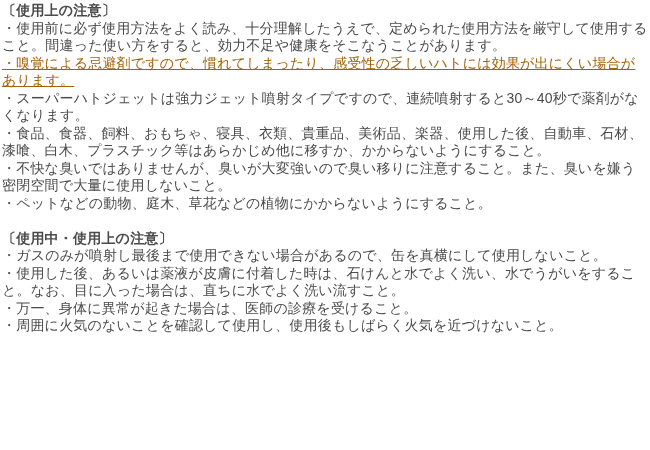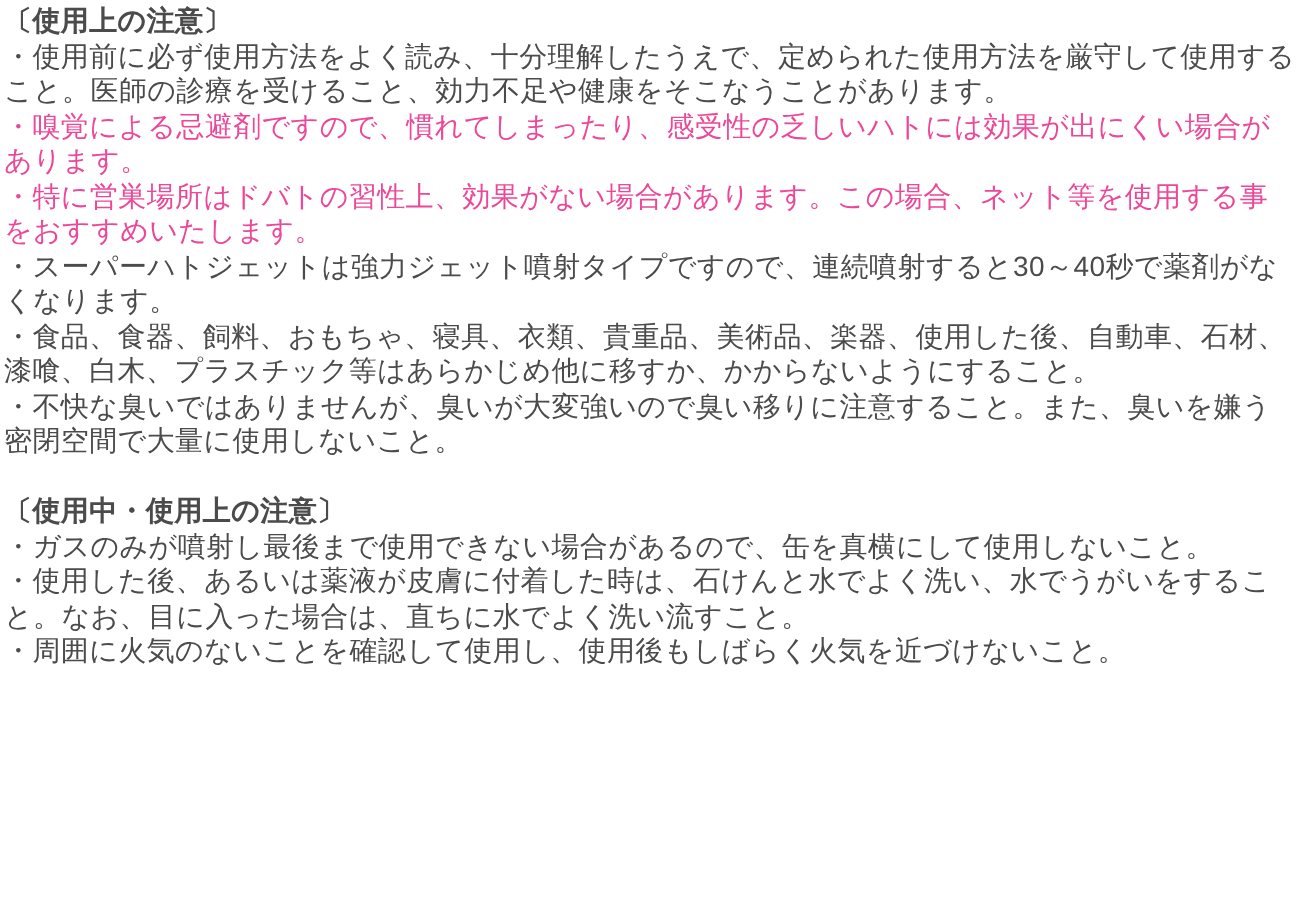--- a/index.html
+++ b/index.html
@@ -25,37 +25,39 @@
     font-weight: 700;
     color: #4b4b4b;
     margin: 0;
   }
   .notice-item {
     margin: 0;
     color: #4b4b4b;
     word-break: break-all;
   }
   .notice-item.red {
-    color: #ec4899;
+    color: #a16207;
+    text-decoration: underline;
   }
 </style>
 </head>
 <body>
 
 <div class="page">
   <div id="doc-root">
       <div class="section">
         <div class="section-heading">〔使用上の注意〕</div>
-        <div class="notice-item">・使用前に必ず使用方法をよく読み、十分理解したうえで、定められた使用方法を厳守して使用すること。医師の診療を受けること、効力不足や健康をそこなうことがあります。</div>
+        <div class="notice-item">・使用前に必ず使用方法をよく読み、十分理解したうえで、定められた使用方法を厳守して使用すること。間違った使い方をすると、効力不足や健康をそこなうことがあります。</div>
         <div class="notice-item red">・嗅覚による忌避剤ですので、慣れてしまったり、感受性の乏しいハトには効果が出にくい場合があります。</div>
-        <div class="notice-item red">・特に営巣場所はドバトの習性上、効果がない場合があります。この場合、ネット等を使用する事をおすすめいたします。</div>
         <div class="notice-item">・スーパーハトジェットは強力ジェット噴射タイプですので、連続噴射すると30～40秒で薬剤がなくなります。</div>
         <div class="notice-item">・食品、食器、飼料、おもちゃ、寝具、衣類、貴重品、美術品、楽器、使用した後、自動車、石材、漆喰、白木、プラスチック等はあらかじめ他に移すか、かからないようにすること。</div>
         <div class="notice-item">・不快な臭いではありませんが、臭いが大変強いので臭い移りに注意すること。また、臭いを嫌う密閉空間で大量に使用しないこと。</div>
+        <div class="notice-item">・ペットなどの動物、庭木、草花などの植物にかからないようにすること。</div>
       </div>
       <div class="section">
         <div class="section-heading">〔使用中・使用上の注意〕</div>
         <div class="notice-item">・ガスのみが噴射し最後まで使用できない場合があるので、缶を真横にして使用しないこと。</div>
         <div class="notice-item">・使用した後、あるいは薬液が皮膚に付着した時は、石けんと水でよく洗い、水でうがいをすること。なお、目に入った場合は、直ちに水でよく洗い流すこと。</div>
+        <div class="notice-item">・万一、身体に異常が起きた場合は、医師の診療を受けること。</div>
         <div class="notice-item">・周囲に火気のないことを確認して使用し、使用後もしばらく火気を近づけないこと。</div>
       </div>
     </div>
 </div>
 
 </body></html>

